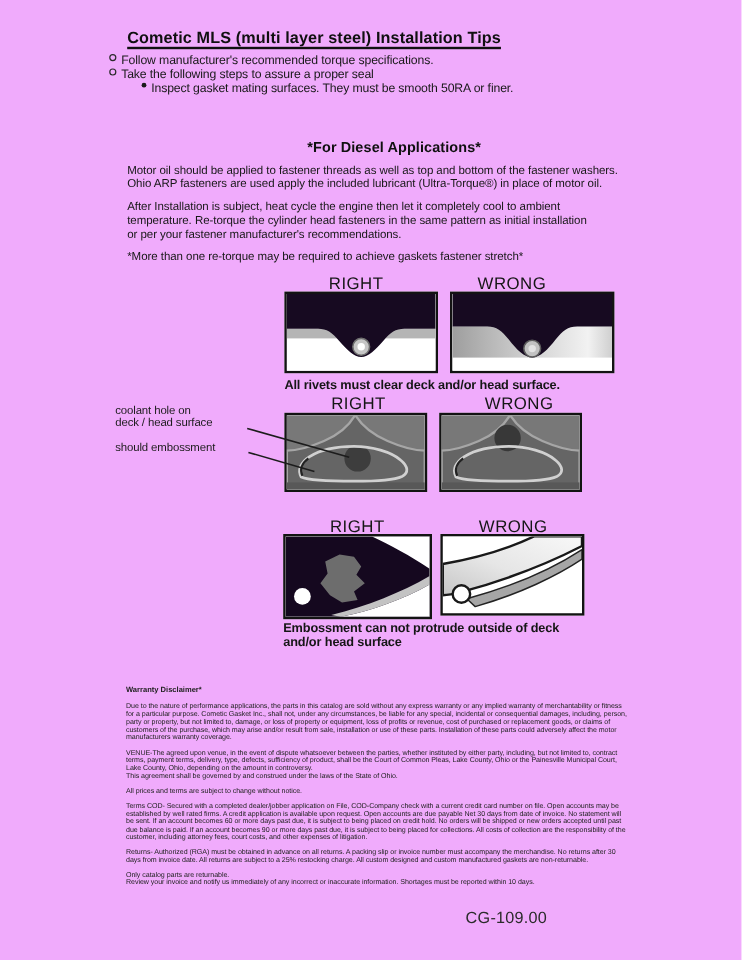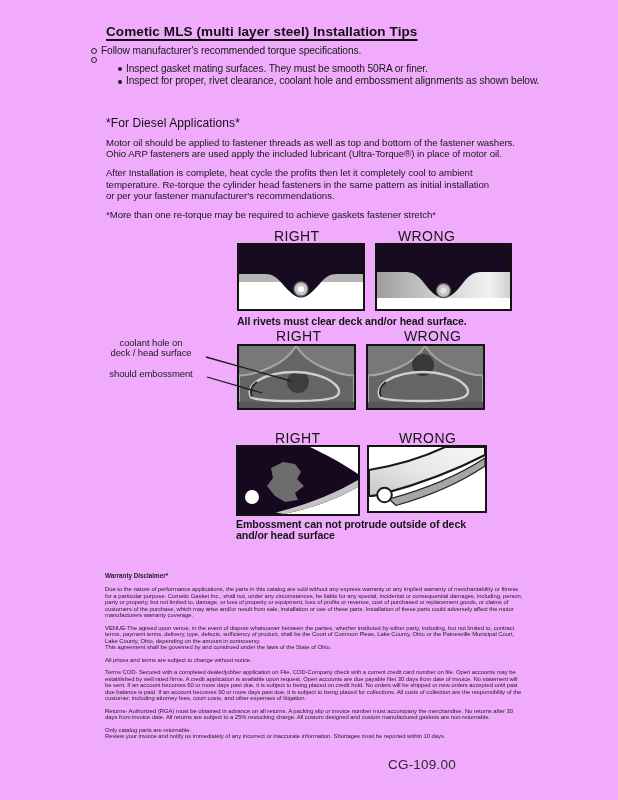--- a/index.html
+++ b/index.html
@@ -10,33 +10,33 @@
   .title {
     position:absolute; left:106px; top:24px; margin:0;
     font-size:13.5px; font-weight:700; color:#101010;
     text-decoration:underline; text-decoration-thickness:1.5px; text-underline-offset:3px;
     letter-spacing:0.1px;
   }
   .bullets {
     position:absolute; left:91px; top:45px; margin:0; padding:0; list-style:none;
     font-size:10.2px; line-height:12.2px; letter-spacing:-0.1px; color:#181818;
   }
-  .bullets li { display:flex; align-items:center; }
+  .bullets li { display:flex; align-items:flex-start; }
   .b-dot { width:4px; height:4px; border:1px solid #2a2a2a; border-radius:50%; margin-right:4px; flex:none; }
   .s-dot { width:4px; height:4px; background:#1a1a1a; border-radius:50%; margin-right:4px; flex:none; }
   .sub { padding-left:27px; }
 
   .diesel { position:absolute; left:106px; top:116px; width:445px; }
-  .diesel h2 { margin:0 0 7px 0; font-size:12px; font-weight:400; color:#101010; letter-spacing:0.1px; }
+  .diesel h2 { margin:0 0 7px 0; font-size:12px; font-weight:700; color:#101010; letter-spacing:0.1px;text-align:center; }
   .diesel p { margin:0 0 8px 0; font-size:9.6px; line-height:11.2px; white-space:pre-line; letter-spacing:-0.05px; color:#181818; }
 
   .dlabel { position:absolute; font-size:14px; color:#161616; letter-spacing:0.4px; }
   .diag { position:absolute; border:2.5px solid #131313; display:block; background:#fff; }
   .dcap { position:absolute; font-size:10.6px; font-weight:700; color:#161616; letter-spacing:-0.1px; line-height:11px; white-space:pre-line; }
-  .ann { position:absolute; width:110px; text-align:center; font-size:9.5px; color:#1b1b1b; letter-spacing:-0.1px; }
+  .ann { position:absolute; width:110px; text-align:left; font-size:9.5px; color:#1b1b1b; letter-spacing:-0.1px; }
   .leaders { position:absolute; left:200px; top:350px; z-index:5; }
 
   .disclaimer { position:absolute; left:105px; top:572px; width:418px; color:#222; }
   .disclaimer h3 { margin:0 0 7px 0; font-size:6.3px; font-weight:700; }
   .disclaimer p { margin:0 0 6px 0; font-size:5.9px; line-height:6.5px; letter-spacing:-0.04px; white-space:pre-line; }
 
   .code { position:absolute; left:388px; top:757px; font-size:13.5px; color:#2b2b2b; letter-spacing:0.2px; }
 </style>
 </head>
 <body>
@@ -45,36 +45,33 @@
 
   <h1 class="title">Cometic MLS (multi layer steel) Installation Tips</h1>
 
   <ul class="bullets">
     <li>
         <span class="b-dot"></span>
         <span>Follow manufacturer's recommended torque specifications.</span>
       </li>
     <li>
         <span class="b-dot"></span>
+        <span>Take the following steps to assure a proper seal</span>
       </li>
     <li class="sub">
         <span class="s-dot"></span>
         <span>Inspect gasket mating surfaces.  They must be smooth 50RA or finer.</span>
-      </li>
-    <li class="sub">
-        <span class="s-dot"></span>
-        <span>Inspect for proper, rivet clearance, coolant hole and embossment alignments as shown below.</span>
       </li>
   </ul>
 
   <div class="diesel">
     <h2>*For Diesel Applications*</h2>
     <p>Motor oil should be applied to fastener threads as well as top and bottom of the fastener washers.
 Ohio ARP fasteners are used apply the included lubricant (Ultra-Torque®) in place of motor oil.</p>
-    <p>After Installation is complete, heat cycle the profits then let it completely cool to ambient
+    <p>After Installation is subject, heat cycle the engine then let it completely cool to ambient
 temperature. Re-torque the cylinder head fasteners in the same pattern as initial installation
 or per your fastener manufacturer's recommendations.</p>
     <p>*More than one re-torque may be required to achieve gaskets fastener stretch*</p>
   </div>
 
   <div class="dlabel" style="left:274px; top:228px;">RIGHT</div>
   <div class="dlabel" style="left:398px; top:228px;">WRONG</div>
 
   <svg class="diag" style="left:237px; top:243px;" width="124" height="64" viewBox="0 0 124 64">
     <rect width="124" height="64" fill="#ffffff"></rect>

